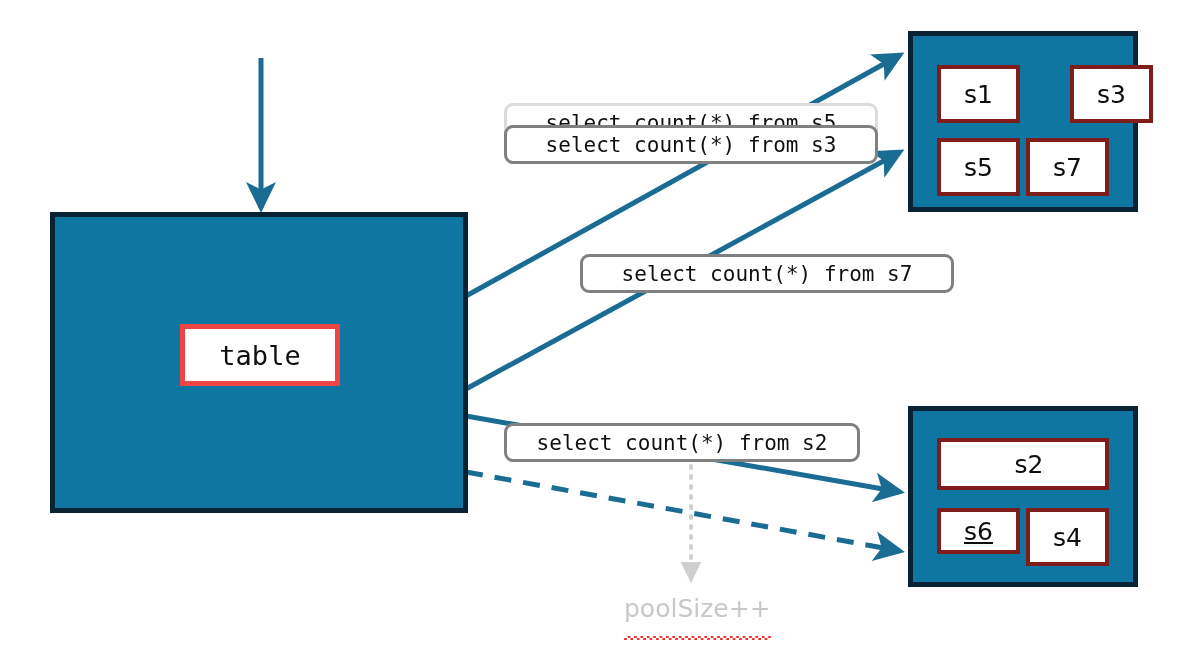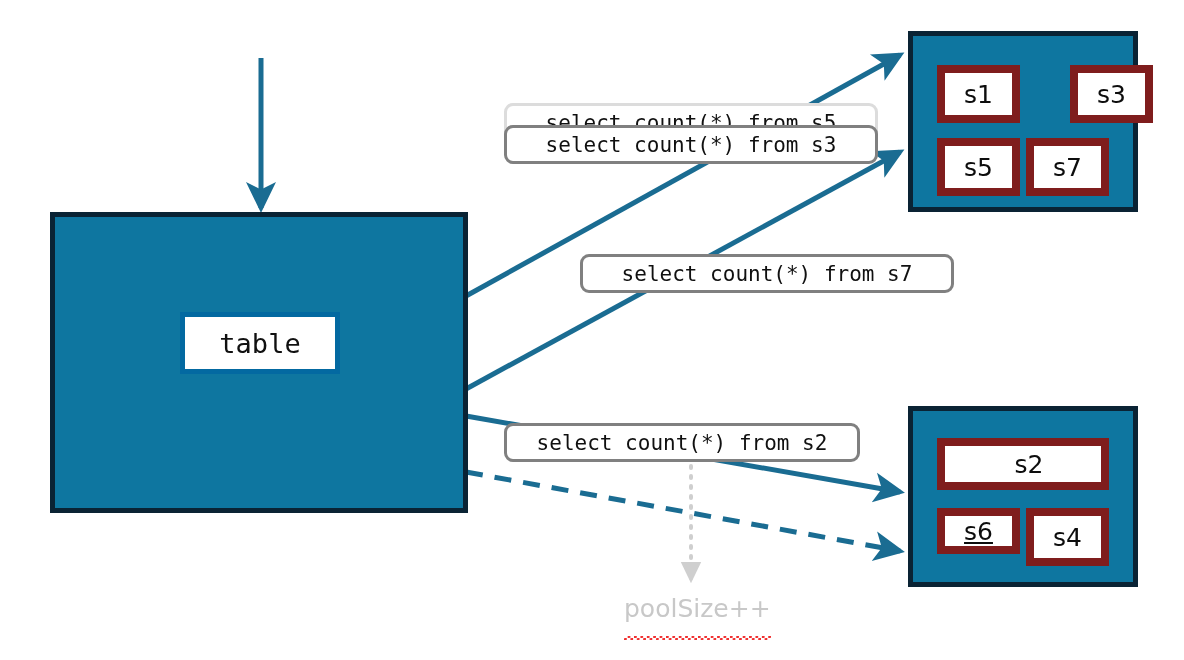--- a/index.html
+++ b/index.html
@@ -31,21 +31,21 @@
     border: 5px solid #0A2334;
     box-sizing: border-box;
   }
   .pool-top   { left: 908px;  top: 31px;  width: 230px; height: 181px; }
   .pool-bot   { left: 908px;  top: 406px; width: 230px; height: 181px; }
 
   
   .node {
     position: absolute;
     background: #ffffff;
-    border: 8px solid #7f1d1d;
+    border: 4px solid #7f1d1d;
     box-sizing: border-box;
     display: flex;
     align-items: center;
     justify-content: center;
     font-family: "DejaVu Sans", sans-serif;
     font-size: 25px;
     color: #0d0d0d;
     letter-spacing: 0px;
   }
 
@@ -56,25 +56,25 @@
     top: 212px;
     width: 418px;
     height: 301px;
     background: #0E76A0;
     border: 5px solid #0A2334;
     box-sizing: border-box;
   }
   .table-node {
     position: absolute;
     left: 180px;
-    top: 312px;
+    top: 324px;
     width: 160px;
     height: 62px;
     background: #ffffff;
-    border: 5px solid #0369a1;
+    border: 5px solid #ef4444;
     box-sizing: border-box;
     display: flex;
     align-items: center;
     justify-content: center;
     font-family: "DejaVu Sans Mono", monospace;
     font-size: 27px;
     color: #101010;
   }
 
   

